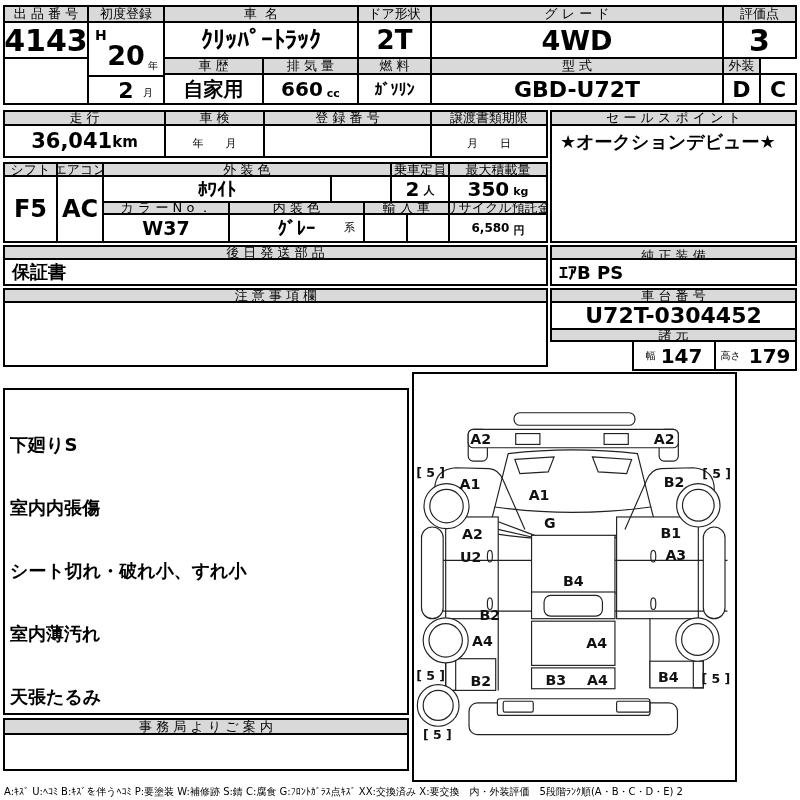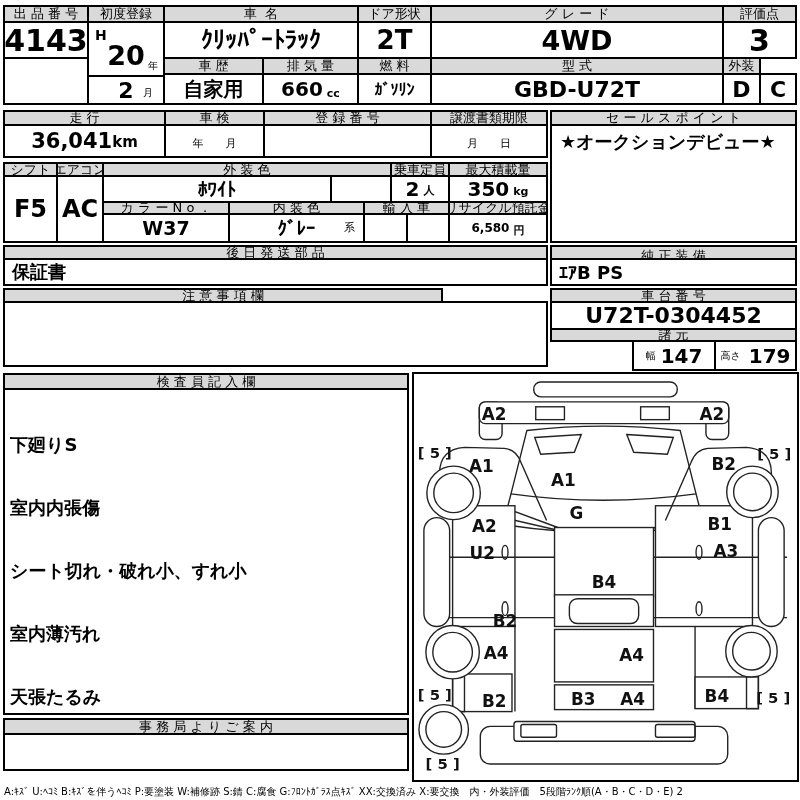--- a/index.html
+++ b/index.html
@@ -110,50 +110,49 @@
   <div class="cell" style="left:448px;top:213px;width:100px;height:30px">
     <span style="font-size:12px">6,580</span>
     <span class="unit">円</span>
   </div>
 
   <div class="hdr" style="left:3px;top:245px;width:545px;height:15px">後 日 発 送 部 品</div>
   <div class="cell left" style="left:3px;top:258px;width:545px;height:28px;font-size:18px">保証書</div>
   <div class="hdr" style="left:550px;top:245px;width:247px;height:21px">純 正 装 備</div>
   <div class="cell left" style="left:550px;top:258px;width:247px;height:28px;font-size:18px">ｴｱB PS</div>
 
-  <div class="hdr" style="left:3px;top:288px;width:440px;height:15px">注 意 事 項 欄</div>
+  <div class="hdr" style="left:3px;top:288px;width:545px;height:15px">注 意 事 項 欄</div>
   <div class="cell" style="left:3px;top:301px;width:545px;height:66px"></div>
   <div class="hdr" style="left:550px;top:288px;width:247px;height:15px">車 台 番 号</div>
   <div class="cell" style="left:550px;top:301px;width:247px;height:29px;font-size:22px">U72T-0304452</div>
   <div class="hdr" style="left:550px;top:328px;width:247px;height:14px">諸 元</div>
   <div class="cell" style="left:632px;top:340px;width:84px;height:31px">
     <span style="font-size:10px;font-weight:normal;margin-right:5px">幅</span>
     <span style="font-size:20px">147</span>
   </div>
   <div class="cell" style="left:714px;top:340px;width:83px;height:31px">
     <span style="font-size:10px;font-weight:normal;margin-right:8px">高さ</span>
     <span style="font-size:20px">179</span>
   </div>
 
-  <div class="hdr" style="left:3px;top:373px;width:406px;height:17px">検 査 員 記 入 欄</div>
   <div class="cell notes" style="left:3px;top:388px;width:406px;height:327px">
     <div>下廻りS</div>
     <div>室内内張傷</div>
     <div>シート切れ・破れ小、すれ小</div>
     <div>室内薄汚れ</div>
     <div>天張たるみ</div>
     
     
     
   </div>
 
   <div class="hdr" style="left:3px;top:718px;width:406px;height:17px">事 務 局 よ り ご 案 内</div>
   <div class="cell" style="left:3px;top:733px;width:406px;height:38px"></div>
 
-  <div class="cell" style="left:412px;top:372px;width:387px;height:410px;padding:0">
+  <div class="cell" style="left:412px;top:372px;width:325px;height:410px;padding:0">
     <svg width="381" height="406" viewBox="0 0 385 410" xmlns="http://www.w3.org/2000/svg">
       <g fill="none" stroke="#222" stroke-width="1.4">
         <rect x="120" y="8" width="145" height="15" rx="7"></rect>
         <rect x="65" y="28" width="23" height="38" rx="6"></rect>
         <rect x="294" y="28" width="23" height="38" rx="6"></rect>
         <rect x="65" y="28" width="252" height="22" rx="6" fill="#fff"></rect>
         <rect x="122" y="33" width="29" height="13"></rect>
         <rect x="228" y="33" width="29" height="13"></rect>
         <path d="M32,132 L141,157 M88,134 L147,156 M353,132 L245,157 M297,134 L240,156"></path>
         <path d="M113,57 Q190,48 268,57 L284,121 Q190,134 97,121 Z" fill="#fff"></path>

